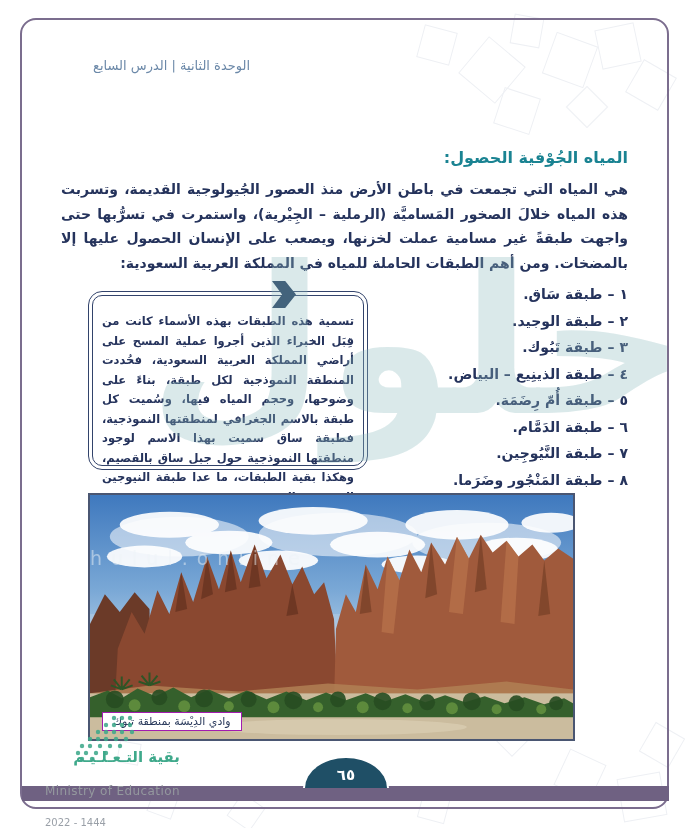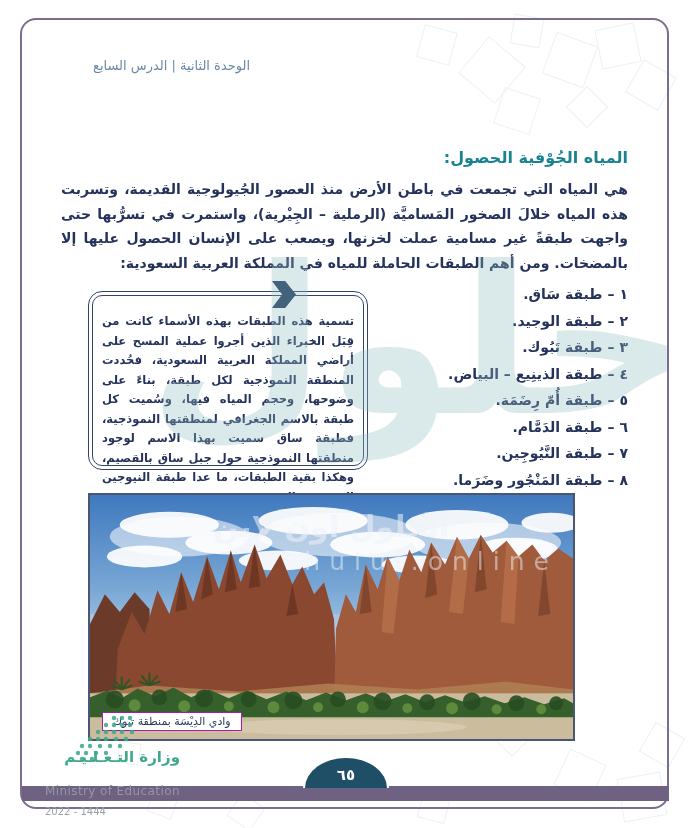--- a/index.html
+++ b/index.html
@@ -80,41 +80,41 @@
   .photo {
     position:absolute; left:88px; top:493px; width:487px; height:248px;
     border:2px solid #4a5672; z-index:2; background:#7aa8d6; overflow:hidden;
   }
   .photo-wm {
     position:absolute; left:0; right:0; top:14px; text-align:center;
     color:rgba(238,243,247,0.55); font-size:30px; font-weight:bold;
     direction:rtl; z-index:3; pointer-events:none;
   }
   .photo-wm2 {
-    position:absolute; left:0; right:15px; top:52px; text-align:right;
-    color:rgba(238,243,247,0.5); font-size:25px; letter-spacing:9px;
+    position:absolute; left:0; right:2px; top:52px; text-align:left;
+    color:rgba(238,243,247,0.5); font-size:19px; letter-spacing:9px;
     z-index:3; pointer-events:none;
   }
   .caption-box {
     position:absolute; left:12px; bottom:8px; background:#ffffff;
     border:1px solid #a21caf; color:#2a3a5c; font-size:11px; font-weight:normal;
     direction:rtl; padding:2px 10px; z-index:4; white-space:nowrap;
   }
   .moe-dots { position:absolute; left:74px; top:714px; z-index:6; opacity:.88; }
   
   .watermark-word {
     position:absolute; left:148px; top:240px; font-size:205px; line-height:1;
     font-weight:bold; color:#8fbcbf; opacity:.32; z-index:4;
     pointer-events:none; direction:rtl;
   }
   
   .moe-logo { position:absolute; left:45px; top:748px; z-index:4; }
   .moe-ar { color:#3fa98b; font-size:15px; font-weight:bold; direction:rtl; letter-spacing:1px; }
   .moe-en { color:#94989e; font-size:12px; letter-spacing:.4px; margin-top:18px; }
-  .moe-yr { color:#9aa0a8; font-size:10px; margin-top:8px; }
+  .moe-yr { color:#9aa0a8; font-size:10px; margin-top:19px; }
 </style>
 </head>
 <body>
 
 <div class="sq" style="left:420px;top:28px;width:34px;height:34px;transform:rotate(15deg);"></div>
 <div class="sq" style="left:468px;top:46px;width:48px;height:48px;transform:rotate(40deg);"></div>
 <div class="sq" style="left:512px;top:16px;width:30px;height:30px;transform:rotate(10deg);"></div>
 <div class="sq" style="left:548px;top:38px;width:44px;height:44px;transform:rotate(20deg);"></div>
 <div class="sq" style="left:598px;top:26px;width:40px;height:40px;transform:rotate(-12deg);"></div>
 <div class="sq" style="left:632px;top:66px;width:38px;height:38px;transform:rotate(30deg);"></div>
@@ -239,21 +239,20 @@
         <circle cx="365" cy="215" r="6"></circle>
         <circle cx="410" cy="216" r="5"></circle>
       <circle cx="455" cy="216" r="5"></circle>
     </g>
 
     <g stroke="#2e5526" stroke-width="2" fill="none">
       <path d="M32,196 l-8,-10 M32,196 l0,-13 M32,196 l8,-10 M32,196 l-11,-4 M32,196 l11,-4"></path>
       <path d="M60,192 l-8,-10 M60,192 l0,-13 M60,192 l8,-10 M60,192 l-11,-4 M60,192 l11,-4"></path>
     </g>
   </svg>
-  <div class="photo-wm">الحلول اون لاين</div>
   <div class="photo-wm2">hulul.online</div>
   <div class="caption-box">وادي الدِيْسَة بمنطقة تبوك</div>
 </div>
 
 <div class="moe-dots">
   <svg width="64" height="48" viewBox="0 0 64 48">
     <g fill="#3fa98b">
       <circle cx="40" cy="4" r="2.2"></circle>
         <circle cx="48" cy="4" r="2.2"></circle>
         <circle cx="56" cy="4" r="2.2"></circle>
@@ -282,21 +281,21 @@
         <circle cx="32" cy="39" r="2.2"></circle>
       <circle cx="8" cy="45" r="2.2"></circle>
         <circle cx="18" cy="45" r="2.2"></circle>
     </g>
   </svg>
 </div>
 
 <div class="watermark-word">حلول</div>
 
 <div class="moe-logo">
-  <div class="moe-ar">وزارة التـعـلـيـم</div>
+  <div class="moe-ar">بقية التـعـلـيـم</div>
   <div class="moe-en">Ministry of Education</div>
   <div class="moe-yr">2022 - 1444</div>
 </div>
 
 <div class="bottom-bar"></div>
 <div class="page-badge">
   <span>٦٥</span>
 </div>
 
 </body></html>

